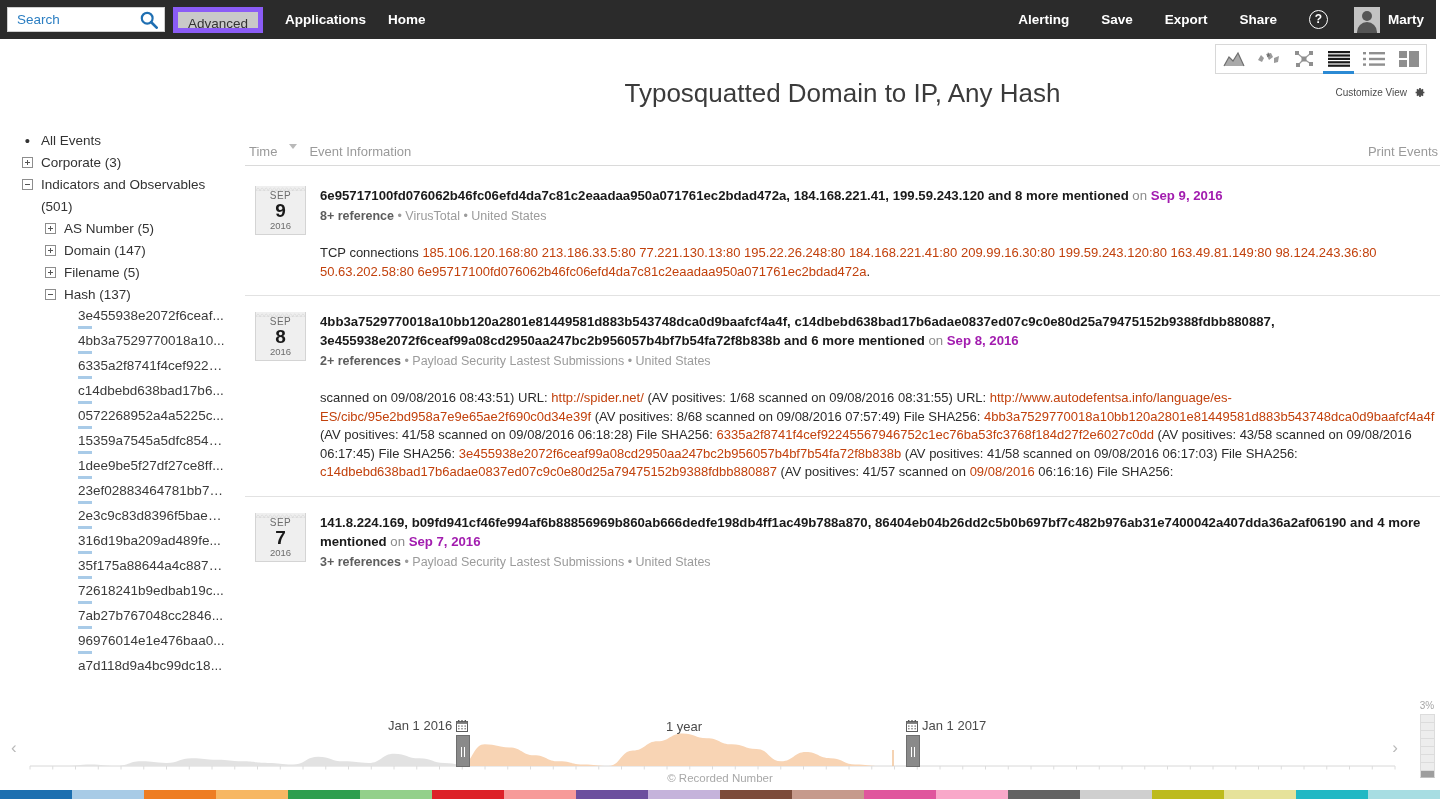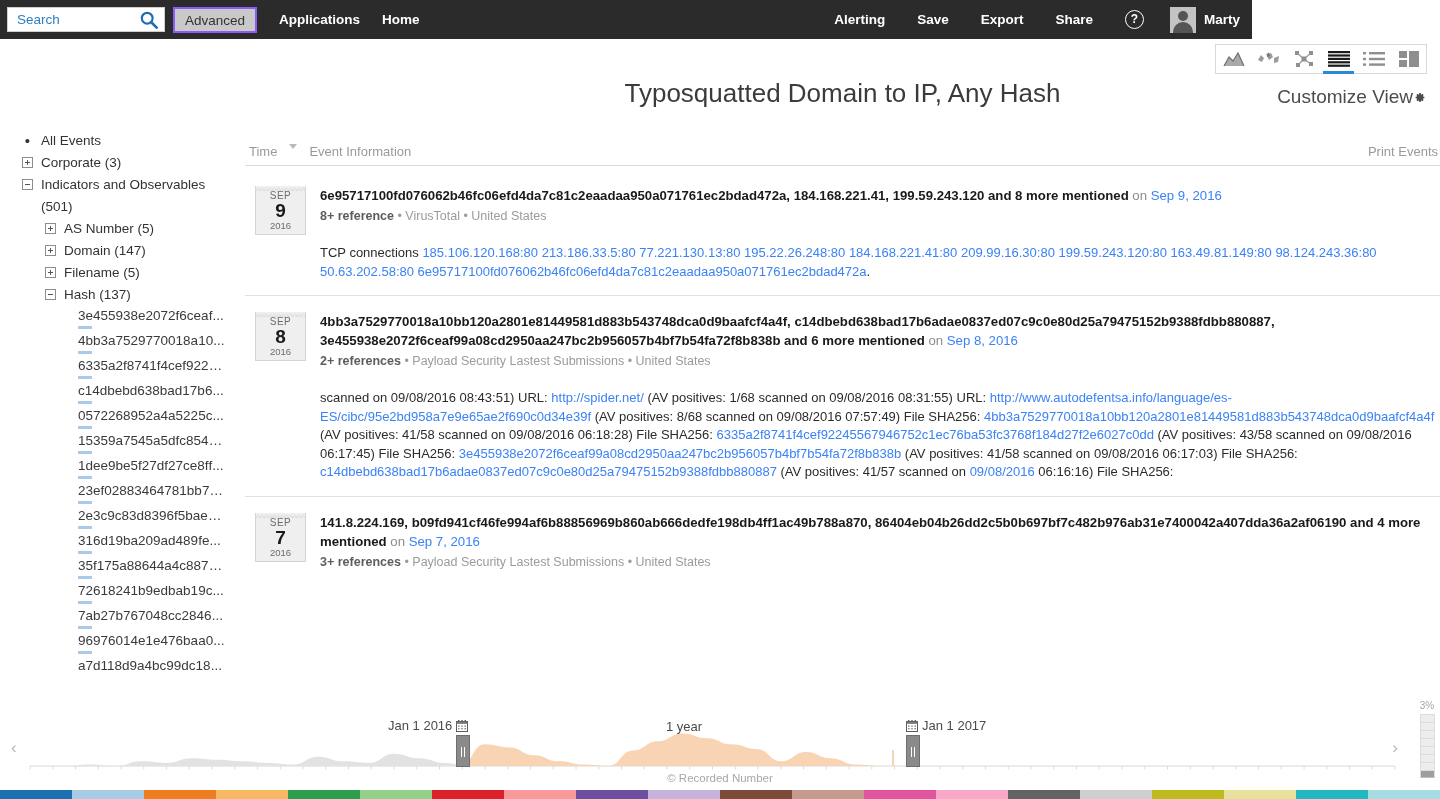--- a/index.html
+++ b/index.html
@@ -7,21 +7,21 @@
     margin: 0; padding: 0;
     width: 1440px; height: 799px;
     overflow: hidden;
     background: #ffffff;
     font-family: "Liberation Sans", sans-serif;
   }
 
   
   .topbar {
     position: absolute; top: 0; left: 0;
-    width: 1252px; height: 39px;
+    width: 1436px; height: 39px;
     background: #2b2b2b;
     display: flex; align-items: center;
   }
   .search-wrap {
     position: relative;
     margin-left: 7px;
     width: 158px; height: 25px;
     background: #fff;
     border: 1px solid #cfcfcf;
     display: flex; align-items: center;
@@ -38,21 +38,21 @@
   .search-input::placeholder { color: #2b7ec2; opacity: 1; }
   .search-icon {
     position: absolute; right: 6px; top: 3px;
     width: 18px; height: 18px;
   }
   .btn-advanced {
     margin-left: 8px;
     height: 26px;
     padding: 0 10px;
     background: #c9c9c9;
-    border: 2px solid #8b5cf6;
+    border: 5px solid #8b5cf6;
     color: #333;
     font-size: 13.5px;
     line-height: 24px;
     cursor: pointer;
   }
   .nav-link {
     color: #ffffff;
     font-size: 13.5px;
     font-weight: bold;
     margin-left: 22px;
@@ -124,23 +124,23 @@
   .page-title {
     position: absolute; top: 78px; left: 245px;
     width: 1195px;
     text-align: center;
     font-size: 26px;
     color: #3b3b3b;
     font-weight: normal;
   }
   .customize-view {
     position: absolute; top: 86px; right: 14px;
-    font-size: 19px; color: #4c4c4c;
+    font-size: 10px; color: #4c4c4c;
     cursor: pointer;
-    display: flex; align-items: center; gap: 0;
+    display: flex; align-items: center; gap: 6px;
   }
 
   
   .sidebar {
     position: absolute; top: 130px; left: 0;
     width: 236px; height: 556px;
     overflow: hidden;
   }
   .tree-row {
     display: flex; align-items: flex-start;
@@ -238,32 +238,32 @@
   .badge-mon { font-size: 10px; color: #6c6c6c; letter-spacing: .5px; line-height: 10px; }
   .badge-day { font-size: 19px; color: #1a1a1a; font-weight: bold; line-height: 19px; }
   .badge-yr  { font-size: 9.5px; color: #6c6c6c; line-height: 12px; }
 
   .evbody { flex: 1 1 auto; min-width: 0; }
   .evtitle {
     font-size: 13.2px; font-weight: bold; color: #1a1a1a;
     line-height: 19px; margin: 0 0 2px 0;
   }
   .evtitle .on { font-weight: normal; color: #8c8c8c; }
-  .evtitle .dt { font-weight: normal; color: #3b82f6; }
+  .evtitle .dt { font-weight: bold; color: #a21caf; }
   .evmeta {
     font-size: 12.5px; color: #9b9b9b; line-height: 18px;
   }
   .evmeta b { color: #5d5d5d; font-weight: bold; }
   .evdetail {
     margin-top: 19px;
     font-size: 13px; color: #2b2b2b;
     line-height: 18.5px;
     word-break: break-word;
   }
-  .lnk { color: #3b82f6; }
+  .lnk { color: #c2410c; }
 
   
   .timeline {
     position: absolute; left: 0; bottom: 13px;
     width: 1440px; height: 100px;
   }
   .tl-arrow {
     position: absolute; top: 52px;
     color: #b9b9b9; font-size: 17px; cursor: pointer;
   }

